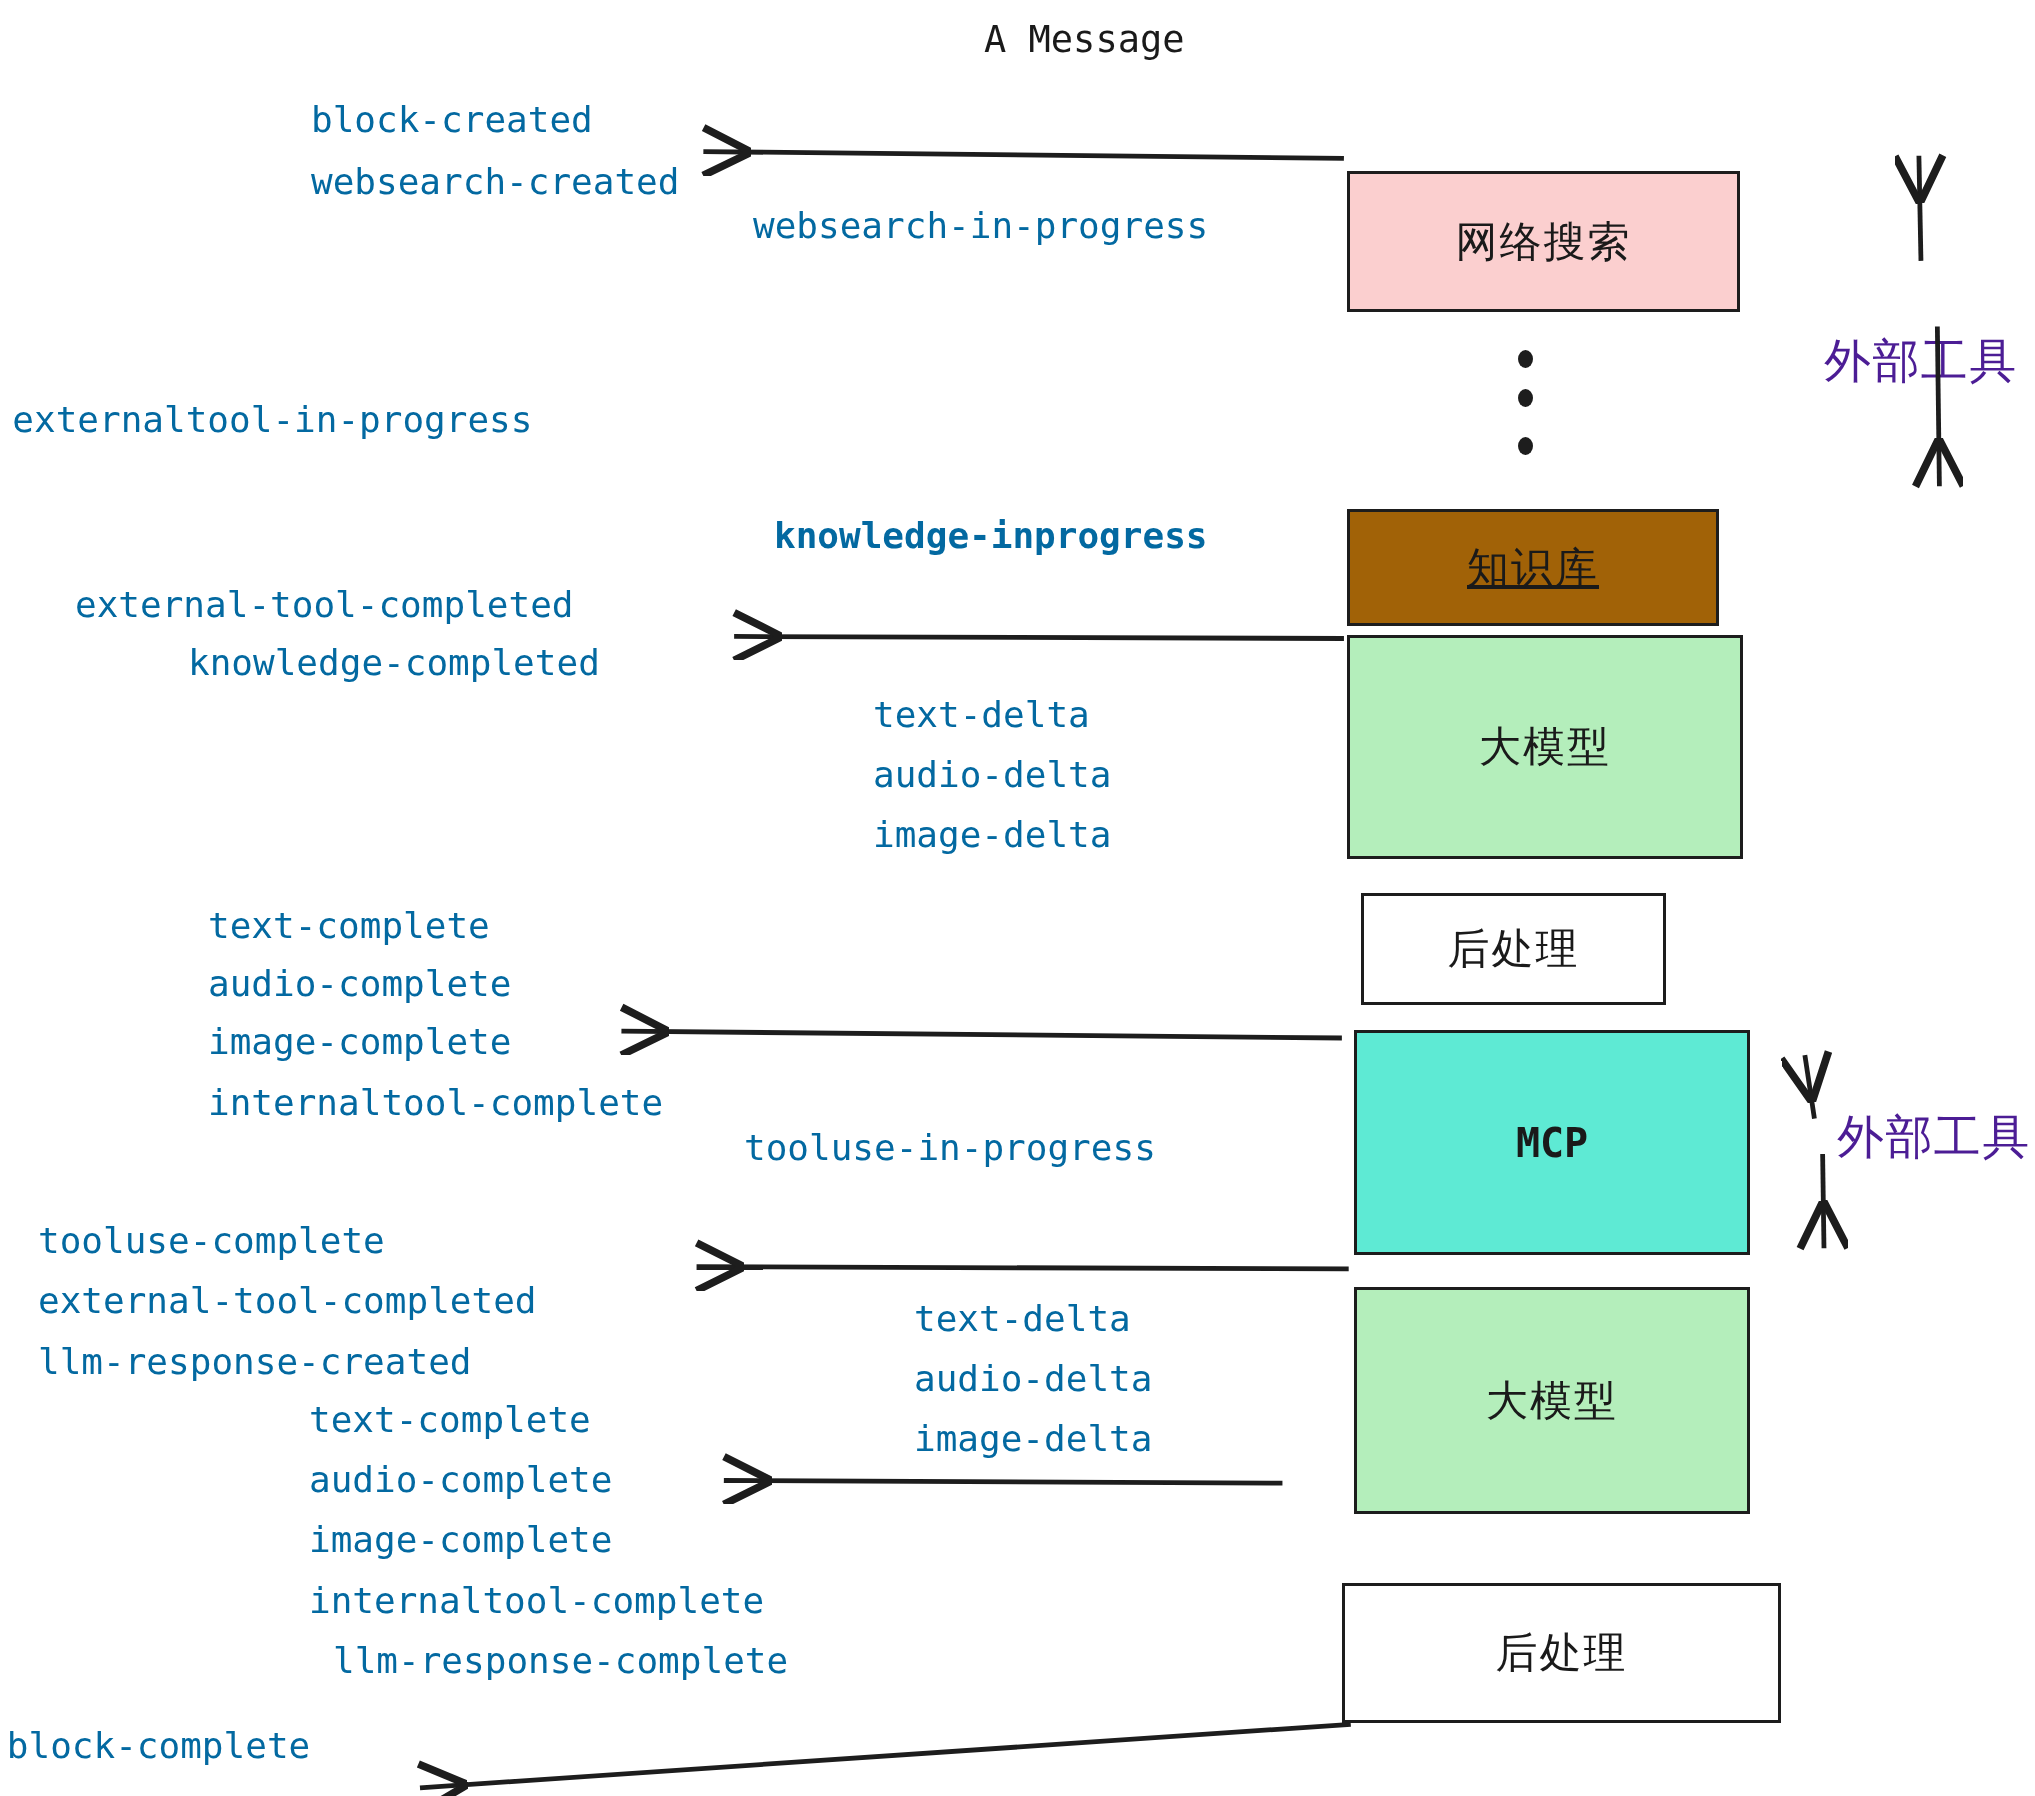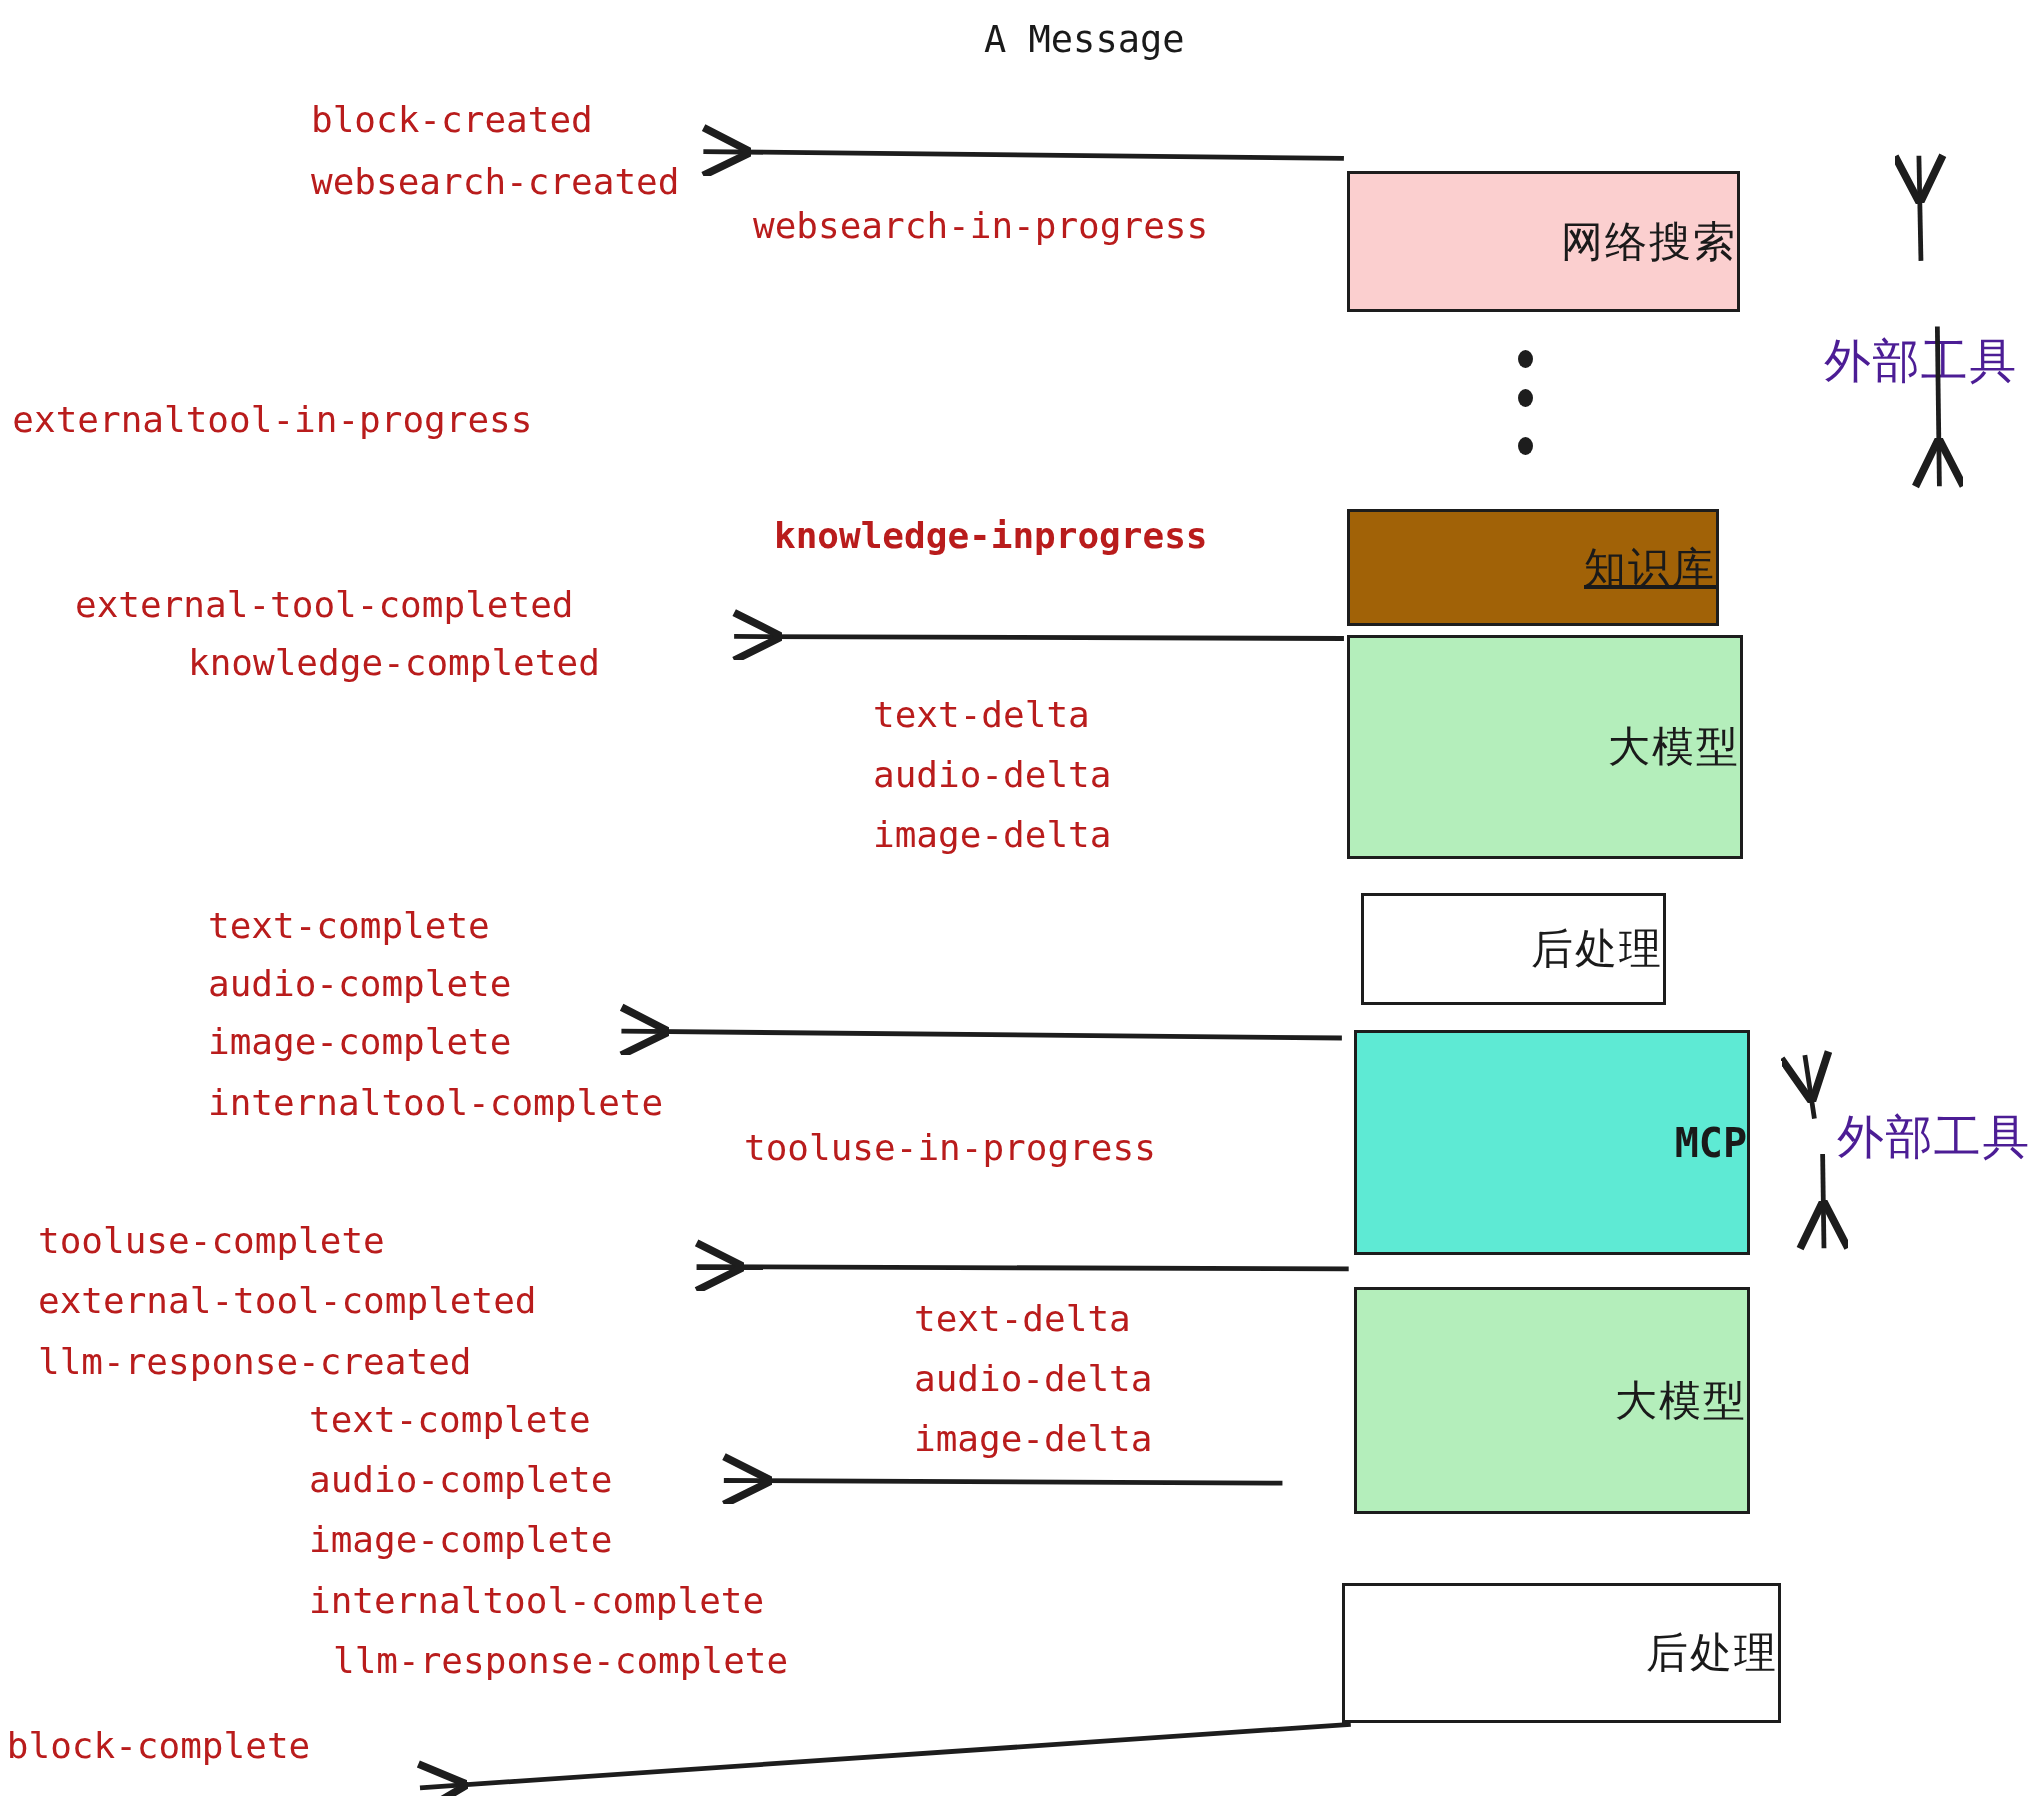--- a/index.html
+++ b/index.html
@@ -11,41 +11,41 @@
     position: relative;
     width: 2035px;
     height: 1796px;
     background: #ffffff;
     overflow: hidden;
     font-family: "DejaVu Sans Mono", "Liberation Mono", monospace;
   }
   .lbl {
     position: absolute;
     white-space: nowrap;
-    color: #b91c1c;
+    color: #0369a1;
     font-family: "DejaVu Sans Mono", "Liberation Mono", monospace;
     font-size: 36px;
     letter-spacing: 0px;
     line-height: 1;
   }
   .title {
     position: absolute;
     white-space: nowrap;
     color: #1a1a1a;
     font-family: "DejaVu Sans Mono", "Liberation Mono", monospace;
     font-size: 37px;
     line-height: 1;
   }
   .box {
     position: absolute;
     box-sizing: border-box;
     border: 3.4px solid #1d1d1d;
     display: flex;
     align-items: center;
-    justify-content: flex-end;
+    justify-content: center;
     color: #1a1a1a;
     font-family: "DejaVu Sans", "Liberation Sans", sans-serif;
     font-size: 42px;
     letter-spacing: 2px;
   }
   .box.mono {
     font-family: "DejaVu Sans Mono", "Liberation Mono", monospace;
     font-size: 40px;
     font-weight: bold;
     letter-spacing: 0;

